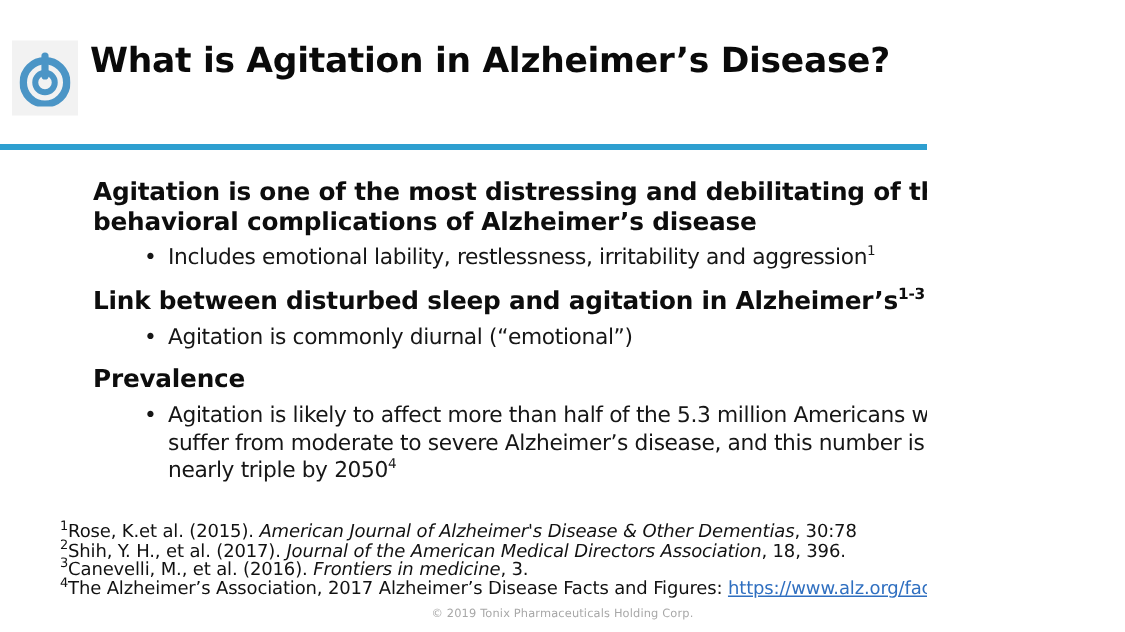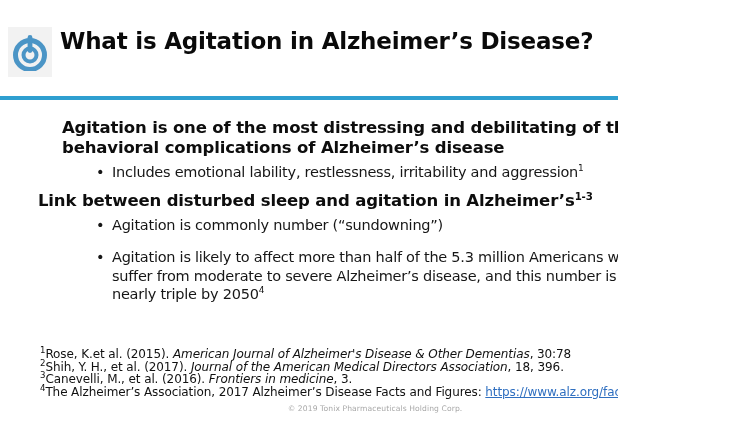--- a/index.html
+++ b/index.html
@@ -89,21 +89,21 @@
     padding-right: 40px;
     letter-spacing: -0.15px;
   }
 
   .sub {
     font-family: "DejaVu Sans", sans-serif;
     font-weight: bold;
     font-size: 16.5px;
     line-height: 20px;
     color: #0d0d0d;
-    padding-left: 38px;
+    padding-left: 62px;
     letter-spacing: -0.15px;
   }
 
   .bullet {
     position: relative;
     font-family: "DejaVu Sans", sans-serif;
     font-weight: normal;
     font-size: 14.5px;
     line-height: 18.5px;
     color: #161616;
@@ -199,25 +199,26 @@
 
     <div class="sp2"></div>
 
     <div class="blk sub">
       <span>Link between disturbed sleep and agitation in Alzheimer’s</span><sup>1-3</sup>
     </div>
 
     <div class="sp1"></div>
 
     <div class="blk bullet">
-      <span class="dot">•</span><span>Agitation is commonly number (“sundowning”)</span>
+      <span class="dot">•</span><span>Agitation is commonly diurnal (“emotional”)</span>
     </div>
 
     <div class="sp2"></div>
 
+    <div class="blk sub">Prevalence</div>
 
     <div class="sp1"></div>
 
     <div class="blk bullet">
       <span class="dot">•</span><span>Agitation is likely to affect more than half of the 5.3 million Americans who currently suffer from moderate to severe Alzheimer’s disease, and this number is expected to nearly triple by 2050</span><sup>4</sup>
     </div>
 
   </div>
 
   <div id="footnotes">

